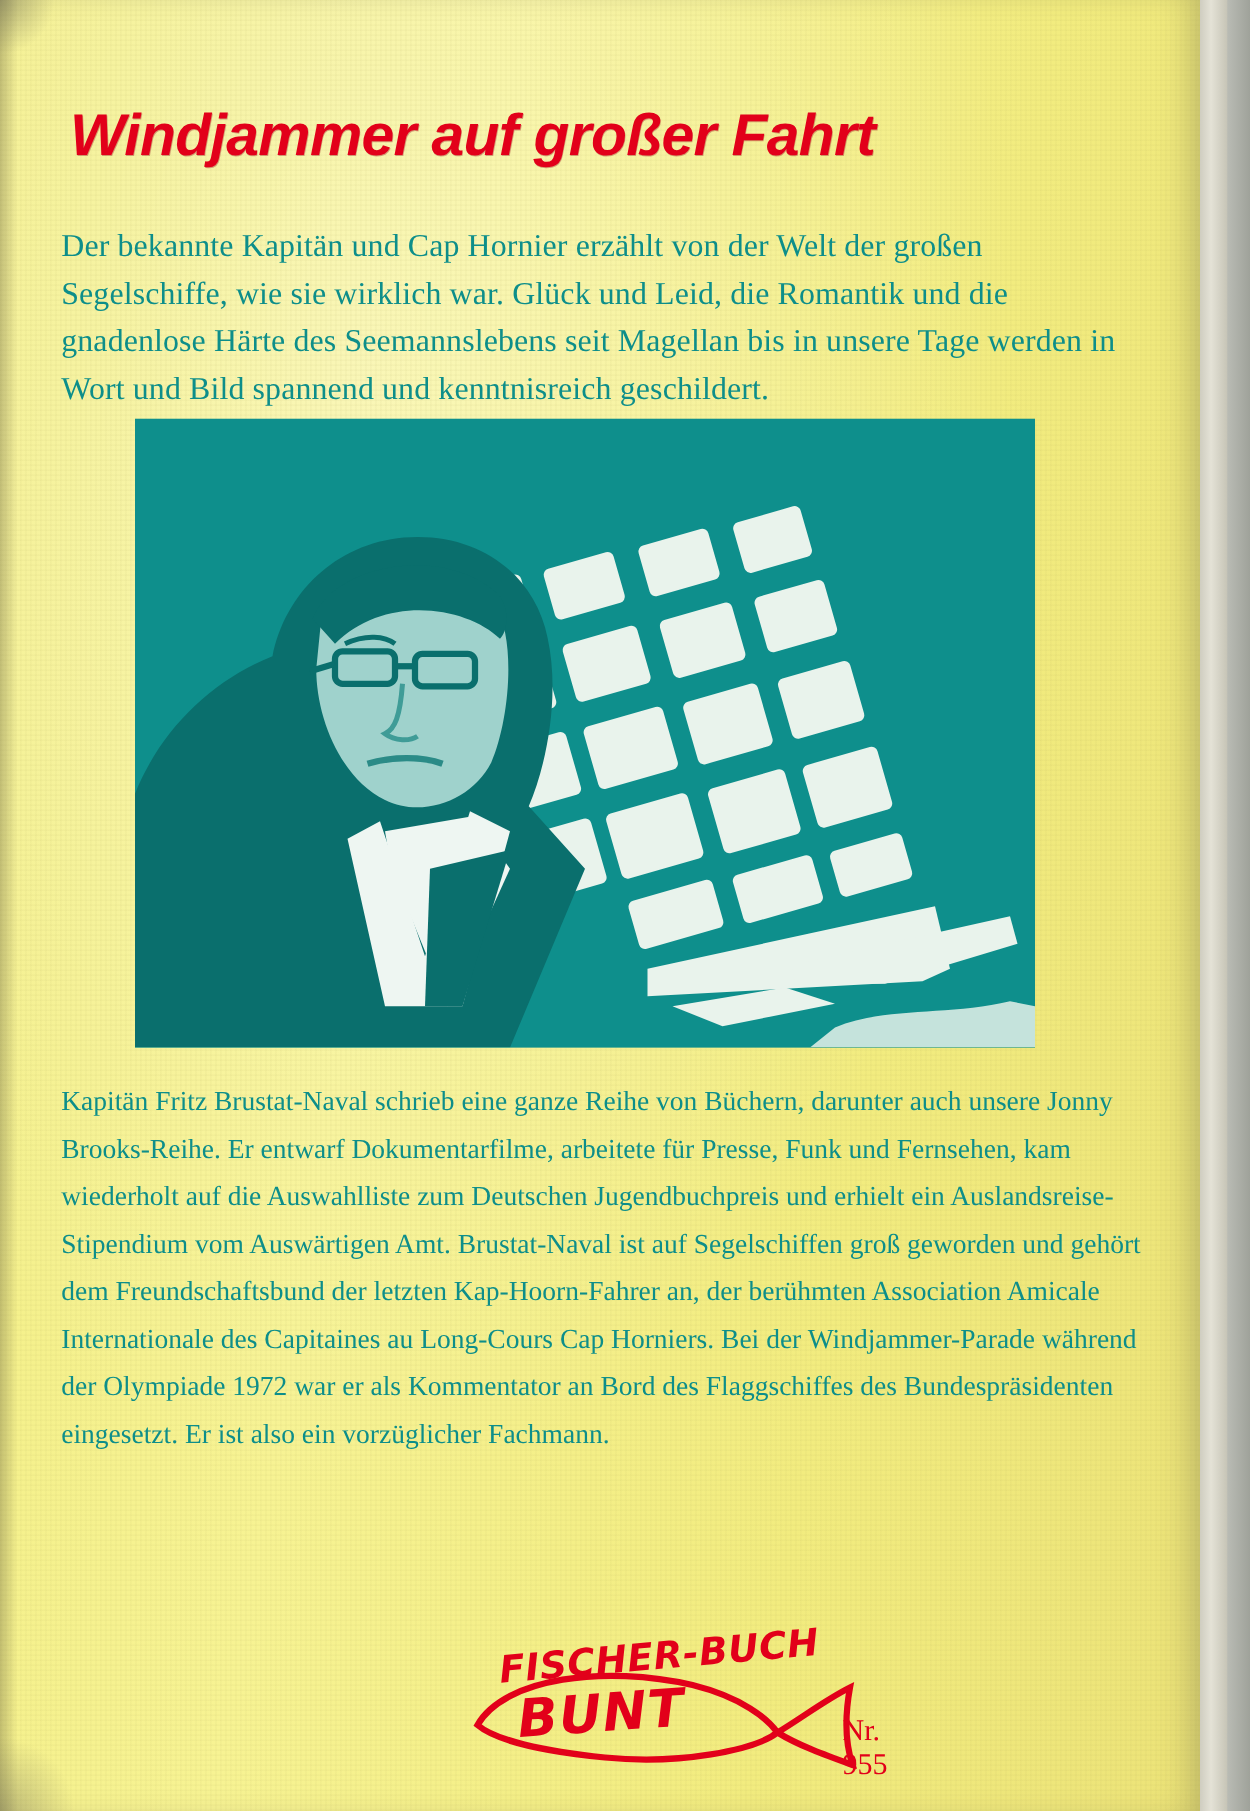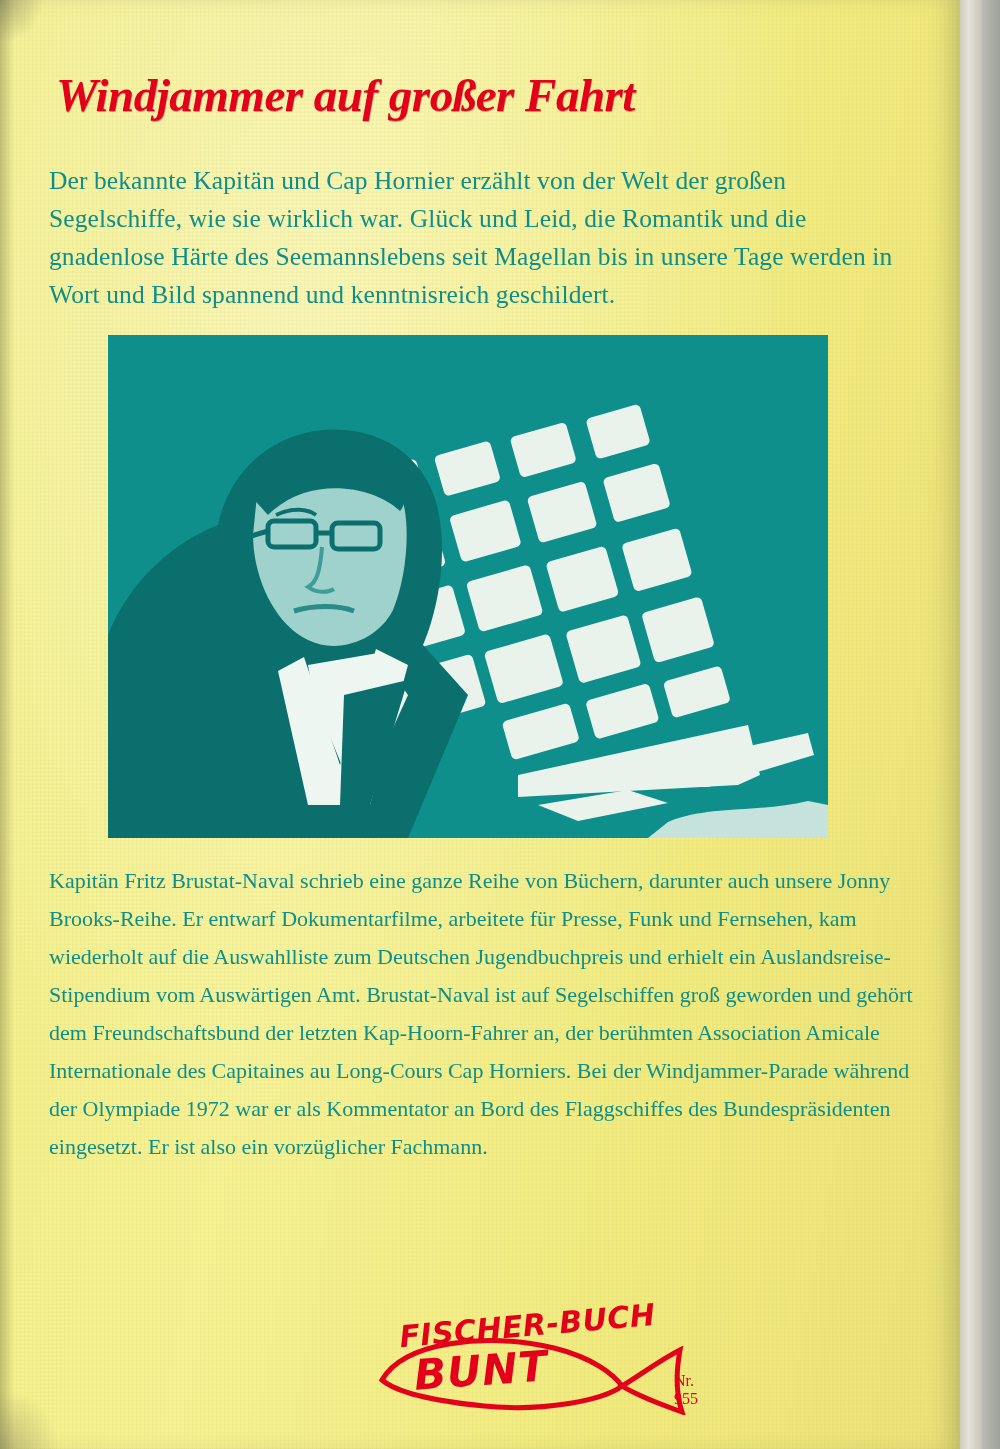--- a/index.html
+++ b/index.html
@@ -67,35 +67,35 @@
     position: absolute;
     left: 44px;
     top: 0;
     width: 880px;
     height: 1449px;
   }
 
   .headline {
     position: absolute;
     left: 12px;
-    top: 68px;
+    top: 80px;
     width: 860px;
     color: #e2001a;
     font-size: 47px;
     font-weight: bold;
     font-style: italic;
     letter-spacing: -0.5px;
-    font-family: Liberation Serif, serif;
+    font-family: Liberation Sans, sans-serif;
     text-shadow: 0.5px 0.5px 0 rgba(150,0,20,0.35);
   }
 
   .blurb {
     position: absolute;
     left: 5px;
-    top: 162px;
+    top: 178px;
     width: 865px;
     color: #0d8e8a;
     font-size: 25.5px;
     line-height: 38px;
     font-family: "Liberation Serif", serif;
     letter-spacing: 0.1px;
   }
 
   .photo {
     position: absolute;
@@ -148,21 +148,21 @@
     font-style: italic;
     font-family: "DejaVu Sans", sans-serif;
     transform: rotate(-4deg);
     letter-spacing: 1px;
   }
   .logo-nr {
     position: absolute;
     left: 330px;
     top: 72px;
     color: #e2001a;
-    font-size: 16px;
+    font-size: 24px;
     font-family: "Liberation Serif", serif;
   }
   .fish-svg {
     position: absolute;
     left: 20px;
     top: 20px;
     width: 340px;
     height: 95px;
   }
 </style>

